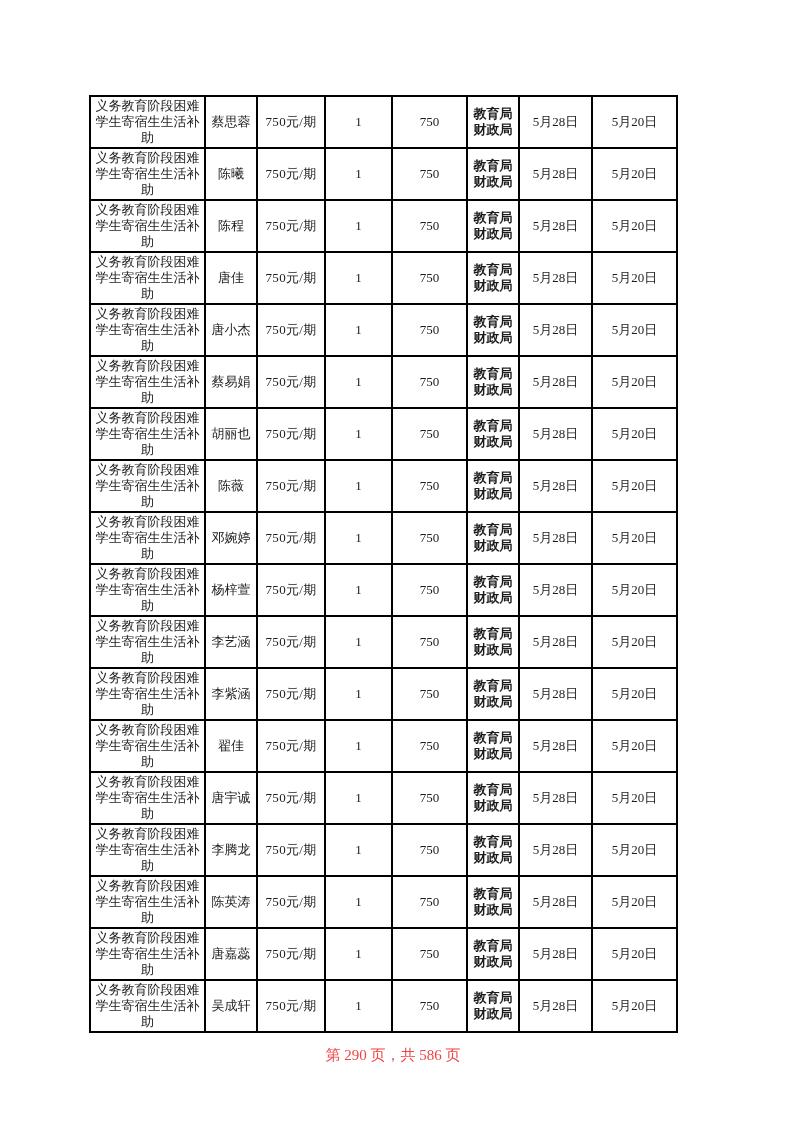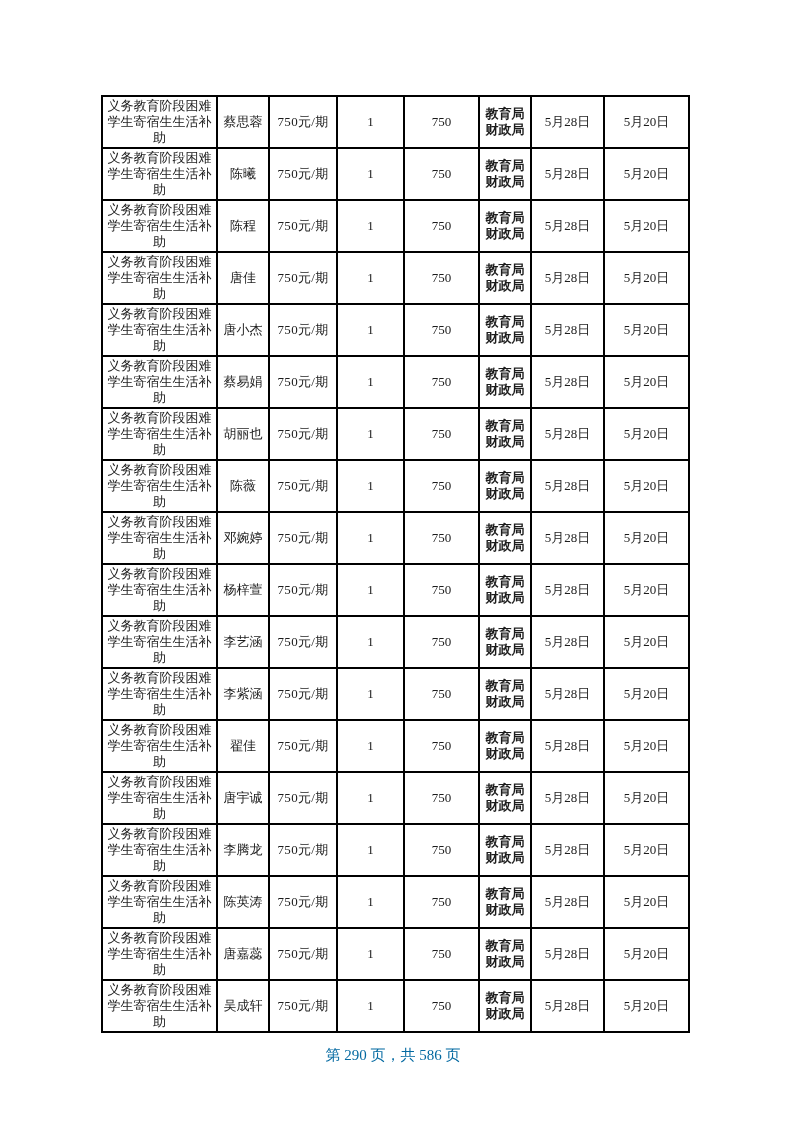--- a/index.html
+++ b/index.html
@@ -10,21 +10,21 @@
     color: #1c1c1c;
   }
   .page {
     position: relative;
     width: 793px; height: 1122px;
     background: #ffffff;
     overflow: hidden;
   }
   table.subsidy-table {
     position: absolute;
-    left: 101px; top: 95px;
+    left: 89px; top: 95px;
     width: 587px;
     border-collapse: collapse;
     table-layout: fixed;
   }
   table.subsidy-table td {
     border: 2px solid #000000;
     text-align: center;
     vertical-align: middle;
     font-size: 13px;
     line-height: 16px;
@@ -35,21 +35,21 @@
   }
   td.col-project   { padding: 1px 3px; }
   td.col-agency    { white-space: pre-line; font-weight: bold; }
   td.col-standard  { letter-spacing: 0.3px; }
   .page-footer {
     position: absolute;
     left: 0; top: 1046px;
     width: 786px;
     text-align: center;
     font-size: 15px;
-    color: #0369a1;
+    color: #ef4444;
   }
 </style>
 </head>
 <body>
 
 <div class="page">
 
   <table class="subsidy-table">
     <colgroup>
       <col style="width:115px">

